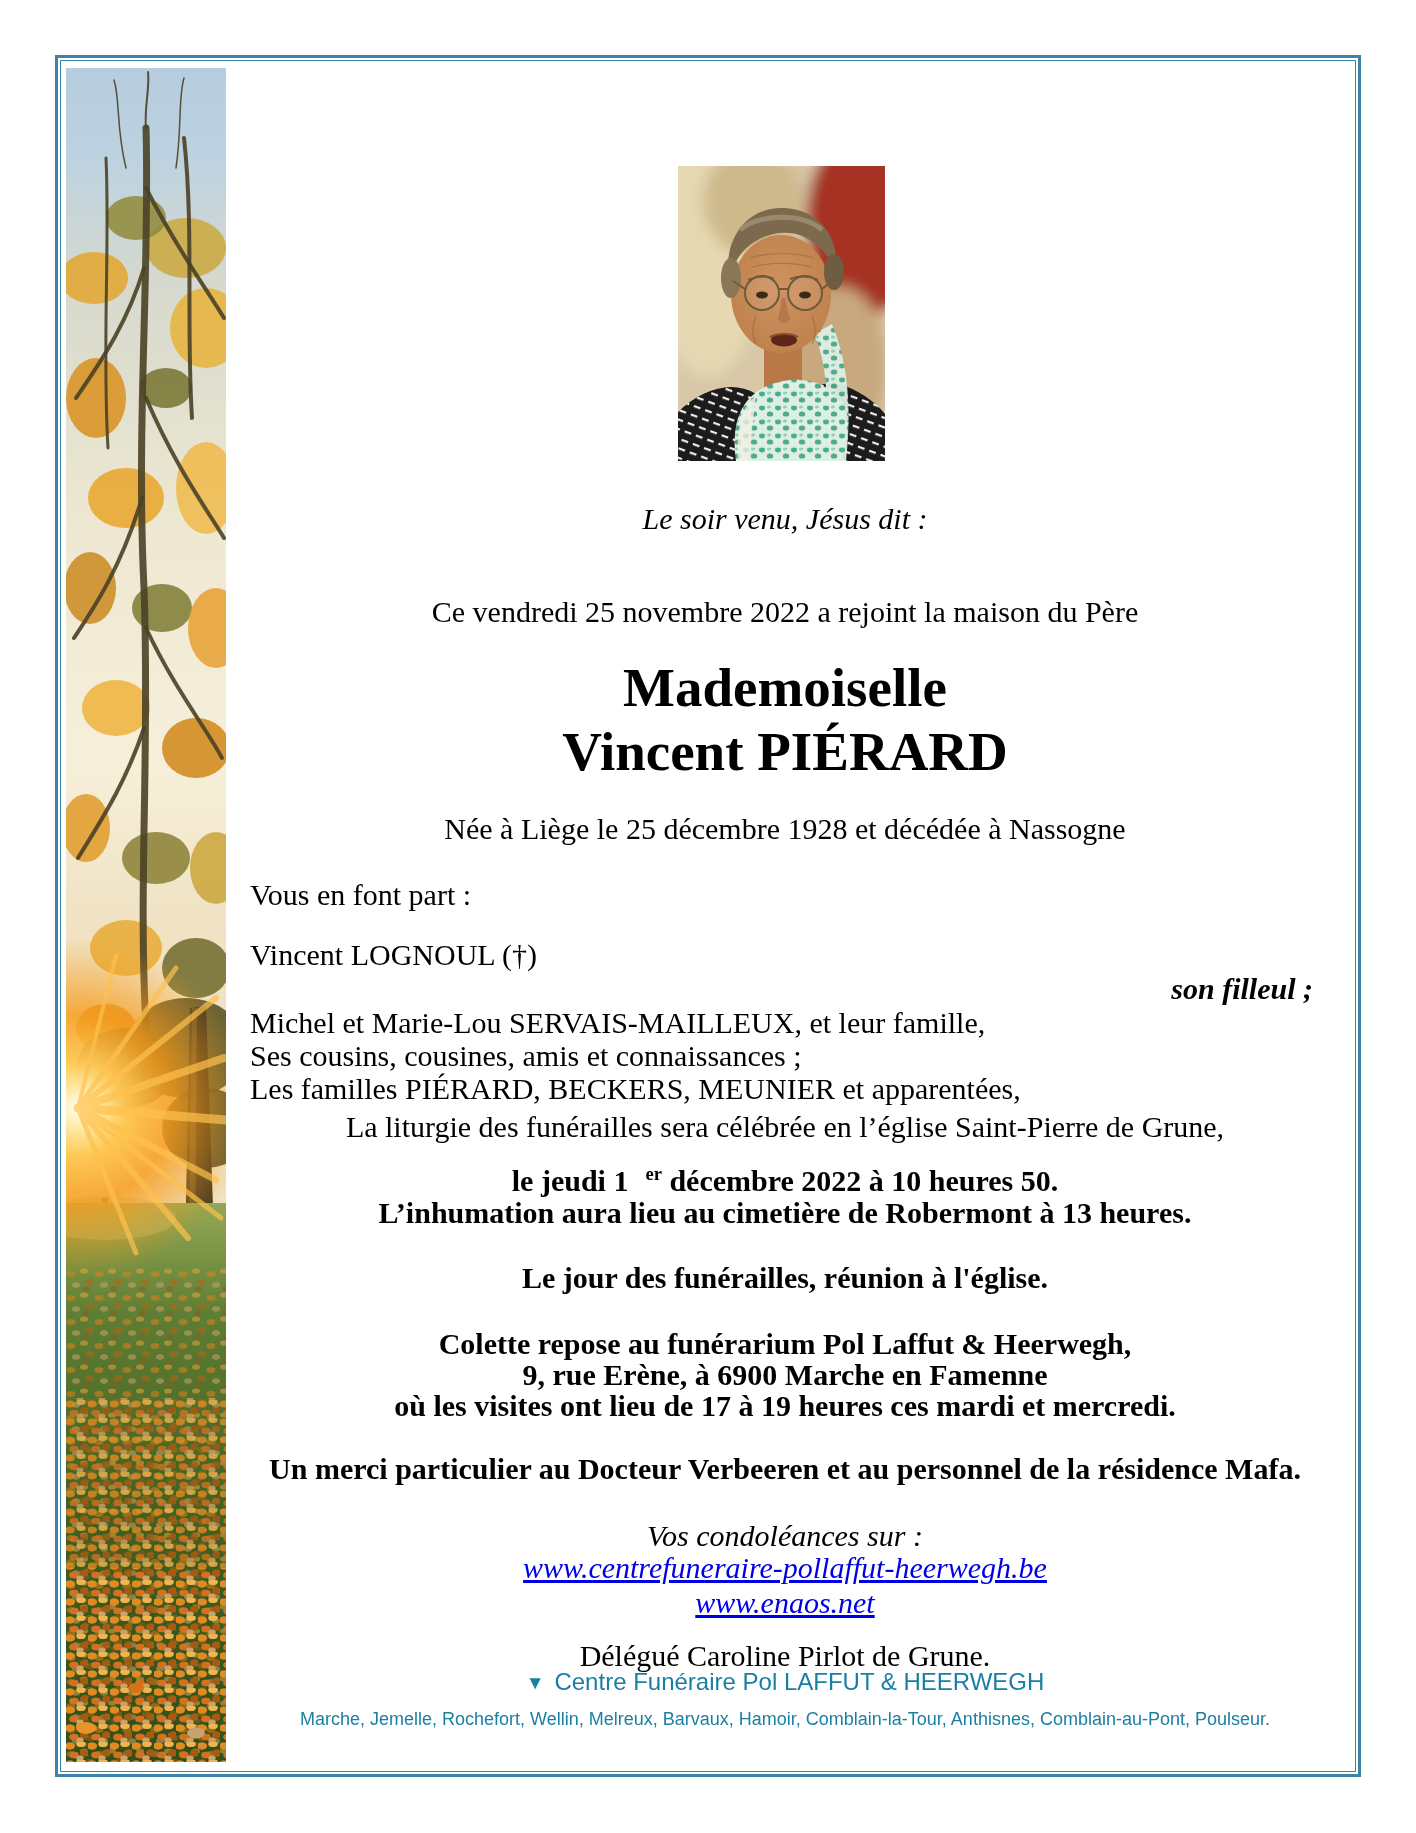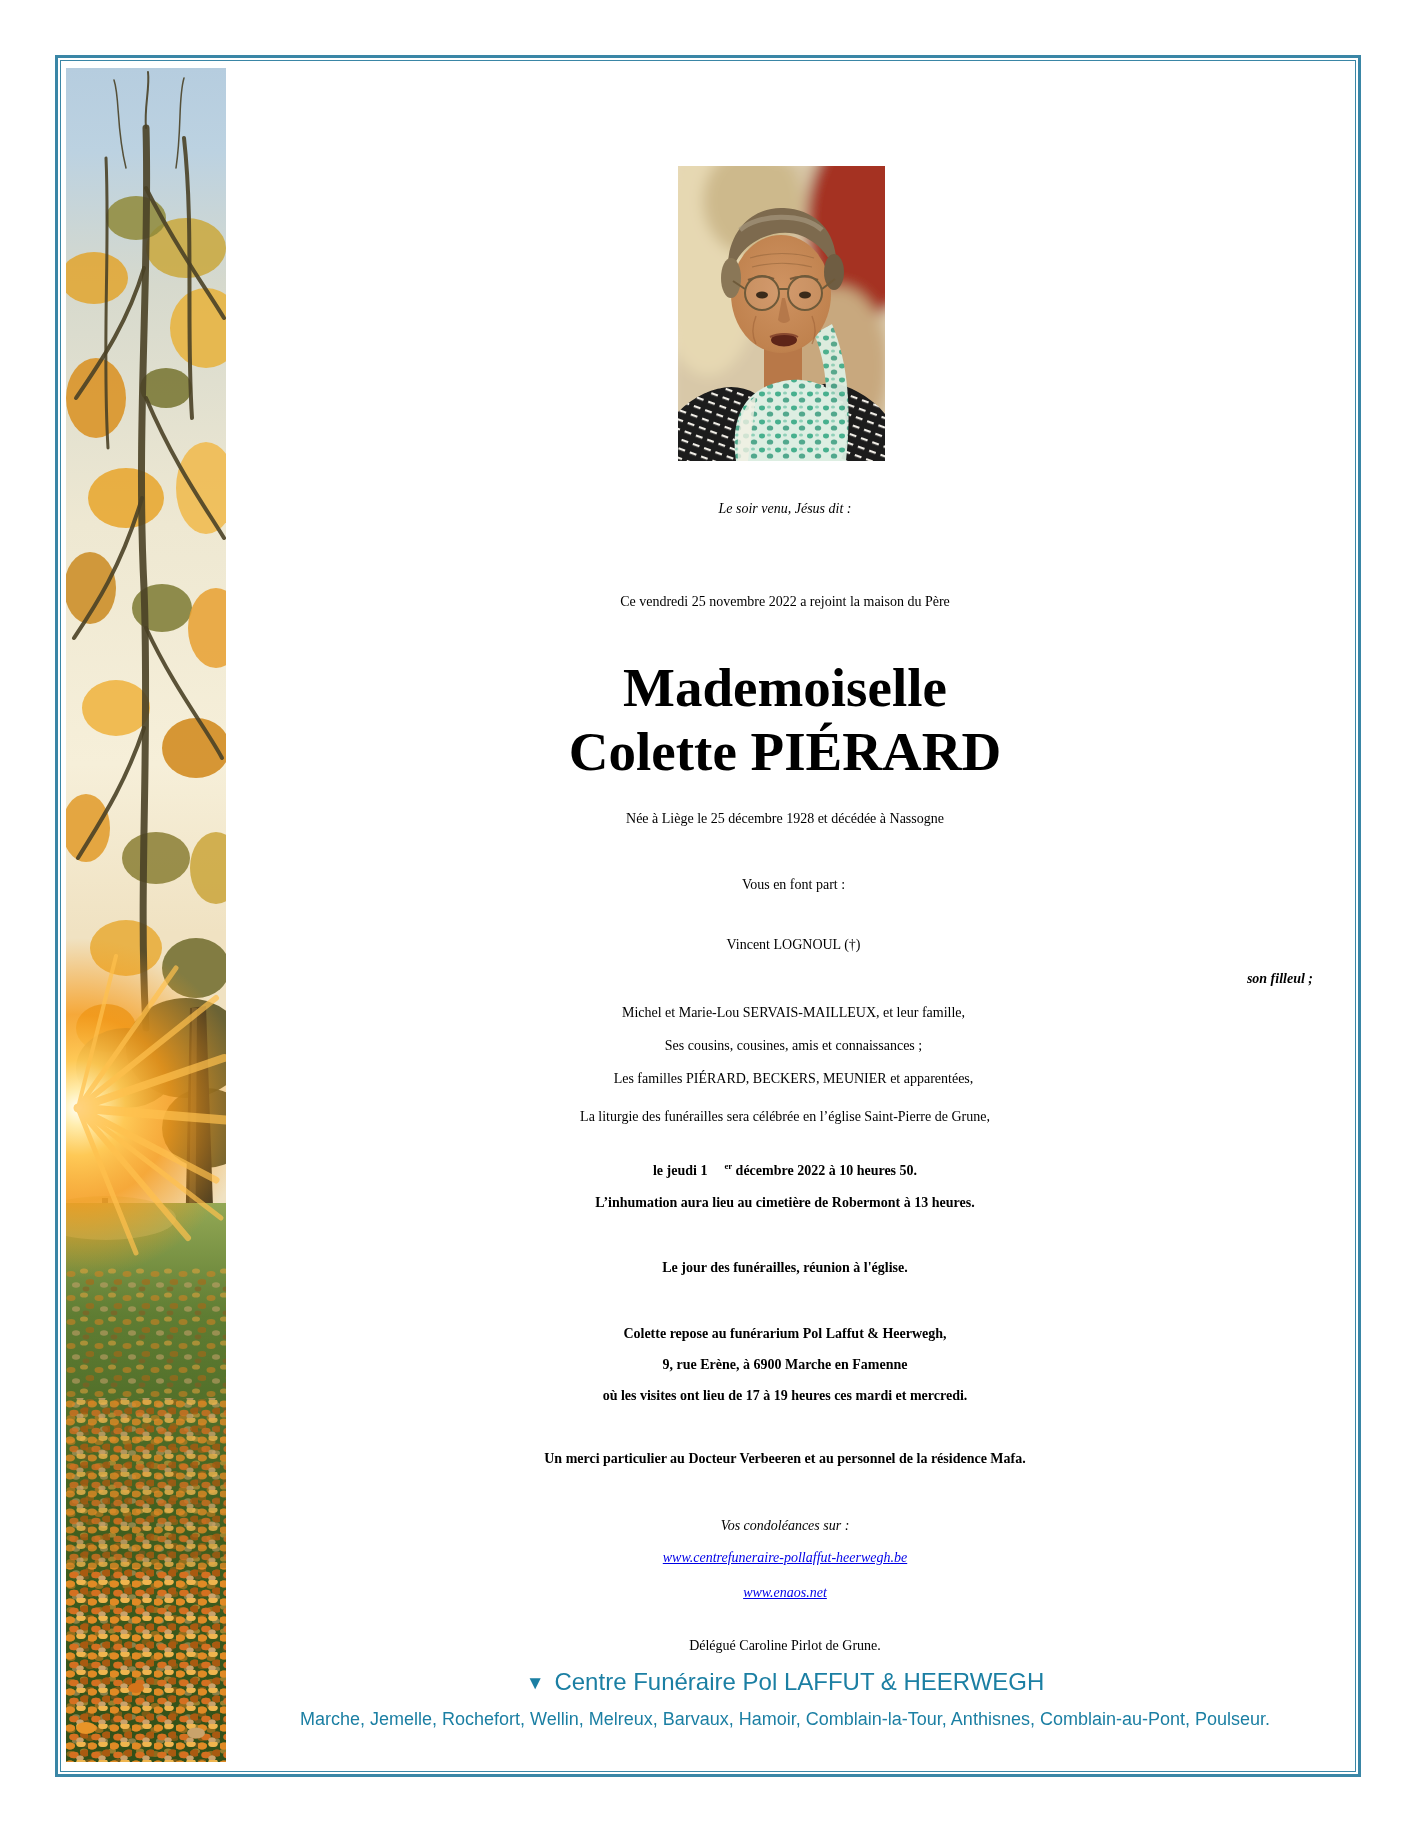--- a/index.html
+++ b/index.html
@@ -23,23 +23,23 @@
   }
   .strip svg { display:block; width:100%; height:100%; }
   
   .portrait {
     position:absolute; left:678px; top:166px; width:207px; height:295px;
   }
   .portrait svg { display:block; width:100%; height:100%; }
   
   .t {
     position:absolute; left:233px; width:1104px; text-align:center;
-    font-size:14px; line-height:1.25; white-space:nowrap;
-  }
-  .left  { text-align:center; padding-left:17px; box-sizing:border-box; }
+    font-size:30px; line-height:1.25; white-space:nowrap;
+  }
+  .left  { text-align:left; padding-left:17px; box-sizing:border-box; }
   .right { text-align:right; padding-right:24px; box-sizing:border-box; }
   .b { font-weight:bold; }
   .i { font-style:italic; }
   .big { font-size:55px; font-weight:bold; line-height:1.1; }
   .t sup { font-size:0.62em; vertical-align:super; line-height:0;margin-left:17px; }
   a.weblink { color:#0000e6; font-style:italic; text-decoration:underline; }
   .sans  { font-family:"Liberation Sans","DejaVu Sans",sans-serif; color:#1b7fa3; }
   .brand { font-size:24px; font-weight:normal; }
   .brand .tri { font-size:19px; margin-right:10px; vertical-align:1px; }
   .cities { font-size:18px; }
@@ -239,21 +239,21 @@
       <path d="M78,150 C74,160 74,170 78,178" stroke="#a06438" stroke-width="1.4" fill="none" opacity="0.6"></path>
       <path d="M134,150 C138,160 138,170 134,178" stroke="#a06438" stroke-width="1.4" fill="none" opacity="0.6"></path>
     </svg>
   </div>
 
   <div class="t i" style="top:500px">Le soir venu, Jésus dit :</div>
 
   <div class="t" style="top:593px">Ce vendredi 25 novembre 2022 a rejoint la maison du Père</div>
 
   <div class="t big" style="top:658px">Mademoiselle</div>
-  <div class="t big" style="top:722px">Colette PIÉRARD</div>
+  <div class="t big" style="top:722px">Vincent PIÉRARD</div>
 
   <div class="t" style="top:810px">Née à Liège le 25 décembre 1928 et décédée à Nassogne</div>
 
   <div class="t left" style="top:876px">Vous en font part :</div>
   <div class="t left" style="top:936px">Vincent LOGNOUL (†)</div>
   <div class="t right b i" style="top:970px">son filleul ;</div>
   <div class="t left" style="top:1004px">Michel et Marie-Lou SERVAIS-MAILLEUX, et leur famille,</div>
   <div class="t left" style="top:1037px">Ses cousins, cousines, amis et connaissances ;</div>
   <div class="t left" style="top:1070px">Les familles PIÉRARD, BECKERS, MEUNIER et apparentées,</div>
 

